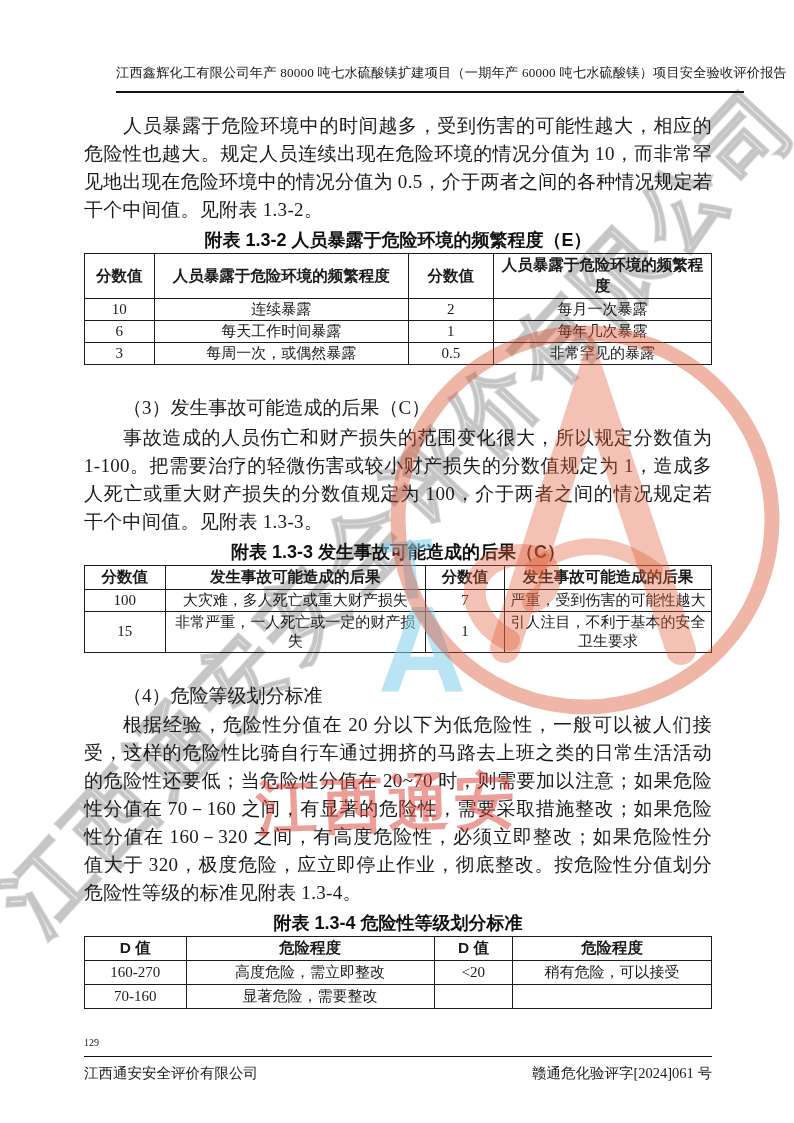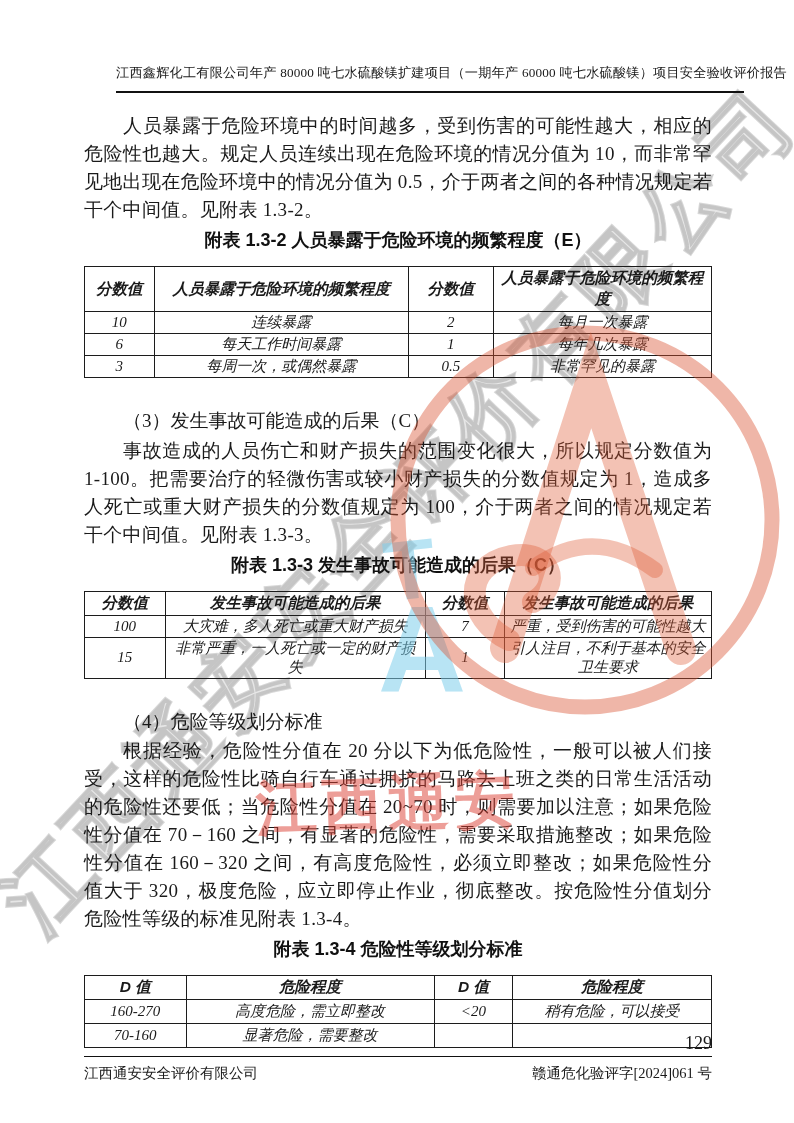--- a/index.html
+++ b/index.html
@@ -9,35 +9,35 @@
   .doc-header{position:absolute;left:84px;width:628px;top:64px;font-size:13.2px;
               letter-spacing:.2px;text-align:center;white-space:nowrap;
               padding-bottom:9px;border-bottom:2px solid #111;margin-left:32px;}
   
   .body{position:absolute;left:84px;width:628px;top:112px;}
   p.para{margin:0;font-size:19px;line-height:28px;text-align:justify;
          text-indent:39px;letter-spacing:.3px;}
   p.subhead{margin:27px 0 0 0;font-size:19px;line-height:31.5px;text-indent:39px;}
   .tbl-caption{margin:4px 0 0 0;text-align:center;font-family:"Liberation Sans",sans-serif;
                font-weight:bold;font-size:18px;line-height:24px;color:#111;}
-  table{border-collapse:collapse;width:100%;margin-top:14px;table-layout:fixed;font-style:italic;}
+  table{border-collapse:collapse;width:100%;margin-top:1px;table-layout:fixed;}
   th,td{border:1.5px solid #1c1c1c;text-align:center;vertical-align:middle;
         padding:1px 3px;overflow:hidden;}
   th{font-family:"Liberation Sans",sans-serif;font-weight:bold;font-size:15.5px;height:21px;}
   td{font-size:15px;height:19px;line-height:19px;}
   table.t1 th:nth-child(1){width:10.5%}  table.t1 th:nth-child(2){width:41.2%}
   table.t1 th:nth-child(3){width:13.1%}  table.t1 th:nth-child(4){width:35.2%}
   table.t2 th:nth-child(1){width:12.3%}  table.t2 th:nth-child(2){width:42.3%}
   table.t2 th:nth-child(3){width:12.0%}  table.t2 th:nth-child(4){width:33.4%}
   table.t3 th:nth-child(1){width:15.8%}  table.t3 th:nth-child(2){width:40.2%}
   table.t3 th:nth-child(3){width:12.0%}  table.t3 th:nth-child(4){width:32.0%}
   table.t3 td{height:21px;line-height:21px;} .mt6{margin-top:6px;}
   
   .footer{position:absolute;left:84px;width:628px;top:1033px;}
-  .pagenum{text-align:right;font-size:18px;line-height:20px;}
+  .pagenum{text-align:left;font-size:10px;line-height:20px;}
   .footer-row{border-top:1.5px solid #111;margin-top:3px;padding-top:7px;
               display:flex;justify-content:space-between;font-size:14.5px;}
   
   .wm{position:absolute;pointer-events:none;user-select:none;}
   .wm-diagonal{left:400px;top:510px;transform:translate(-50%,-50%) rotate(-47deg);
                white-space:nowrap;font-family:"Liberation Sans",sans-serif;font-weight:bold;
                font-size:86px;letter-spacing:7px;color:rgba(128,128,128,0.20);
                -webkit-text-stroke:2px rgba(110,110,110,0.28);z-index:1;}
   .wm-stamp{left:383px;top:318px;width:404px;height:404px;z-index:3;}
   .wm-ta{left:378px;top:535px;z-index:2;font-family:"Liberation Sans",sans-serif;

